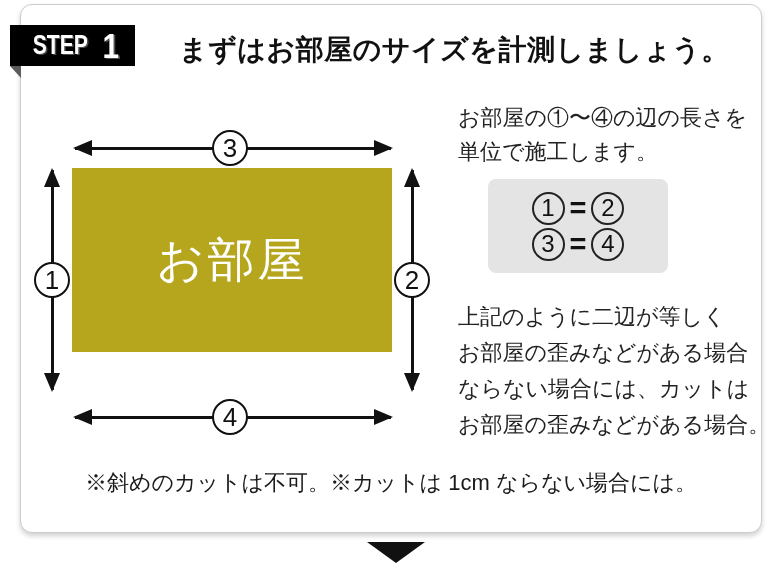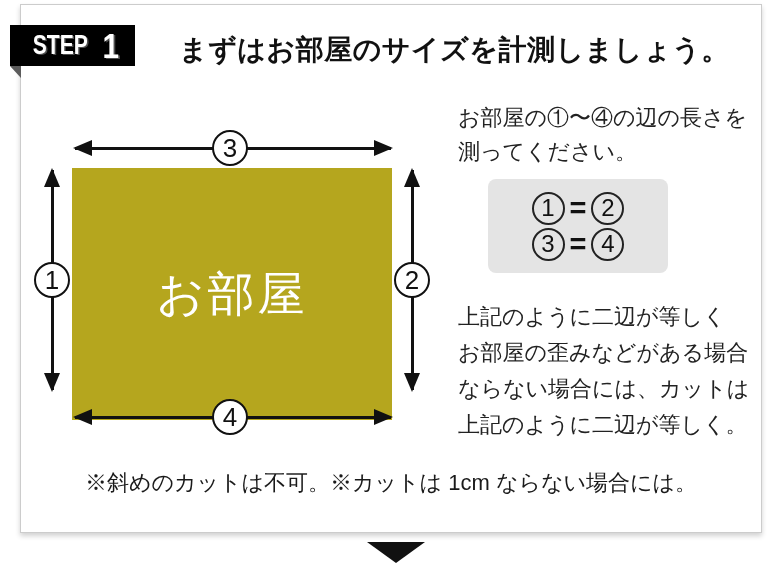--- a/index.html
+++ b/index.html
@@ -12,21 +12,21 @@
   }
   *{margin:0;padding:0;box-sizing:border-box;}
   html,body{background:#ffffff;}
   body{
     width:780px;height:569px;position:relative;overflow:hidden;
     font-family:"Liberation Sans",sans-serif;color:var(--ink);
   }
   .main-box{
     position:absolute;left:20px;top:4px;width:742px;height:529px;
     background:#fff;border:1px solid var(--panel-border);
-    border-radius:0;
+    border-radius:12px;
     box-shadow:0 3px 5px rgba(0,0,0,0.18);
   }
   
   .step-badge{
     position:absolute;left:-11px;top:20px;width:125px;height:41px;
     background:var(--badge-bg);color:#fff;
     display:flex;align-items:center;justify-content:center;gap:5px;
     z-index:3;
   }
   .step-word{
@@ -47,21 +47,21 @@
   }
   .title{
     position:absolute;left:128px;top:26px;
     font-size:28px;font-weight:bold;letter-spacing:0.5px;color:#111;
     white-space:nowrap;
     margin-left:30px;
   }
   
   .diagram{position:absolute;left:0;top:0;width:440px;height:440px;}
   .room-rect{
-    position:absolute;left:51px;top:163px;width:320px;height:252px;
+    position:absolute;left:51px;top:163px;width:320px;height:184px;
     background:var(--room-fill);
     display:flex;align-items:center;justify-content:center;
   }
   .room-label{color:#ffffff;font-size:47px;letter-spacing:3px;font-weight:normal;}
   .arrow-h{position:absolute;height:16px;width:320px;}
   .arrow-v{position:absolute;width:16px;height:224px;}
   .arrow-line-h{position:absolute;left:2px;right:2px;top:6.5px;height:3px;background:#111;}
   .arrow-line-v{position:absolute;top:2px;bottom:2px;left:6.5px;width:3px;background:#111;}
   .head{position:absolute;width:0;height:0;}
   .head-left{left:0;top:0;border-top:8px solid transparent;border-bottom:8px solid transparent;border-right:19px solid #111;}
@@ -153,21 +153,21 @@
       <span class="head head-up"></span>
       <span class="head head-down"></span>
     </div>
     <div class="num-circle" style="left:373px;top:257px;">
       <span>2</span>
     </div>
   </div>
 
   <div class="para para1">
     <div class="ln">お部屋の①〜④の辺の長さを</div>
-    <div class="ln">測ってください。</div>
+    <div class="ln">単位で施工します。</div>
   </div>
 
   <div class="eq-box">
     <div class="eq-row">
       <span class="eq-circle">
           <span>1</span>
         </span>
       <span class="eq-equals">=</span>
       <span class="eq-circle">
           <span>2</span>
@@ -181,19 +181,19 @@
       <span class="eq-circle">
           <span>4</span>
         </span>
     </div>
   </div>
 
   <div class="para para2">
     <div class="ln">上記のように二辺が等しく</div>
     <div class="ln">お部屋の歪みなどがある場合</div>
     <div class="ln">ならない場合には、カットは</div>
-    <div class="ln">上記のように二辺が等しく。</div>
+    <div class="ln">お部屋の歪みなどがある場合。</div>
   </div>
 
   <div class="footer-note">※斜めのカットは不可。※カットは 1cm ならない場合には。</div>
 </div>
 
 <div class="down-triangle"></div>
 
 </body></html>

